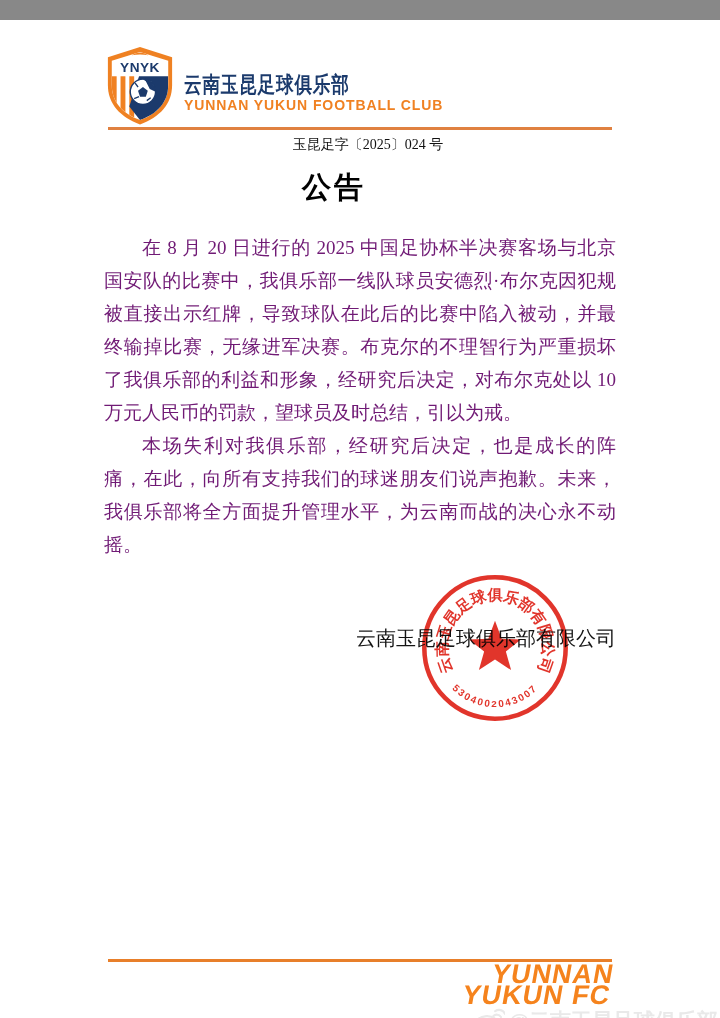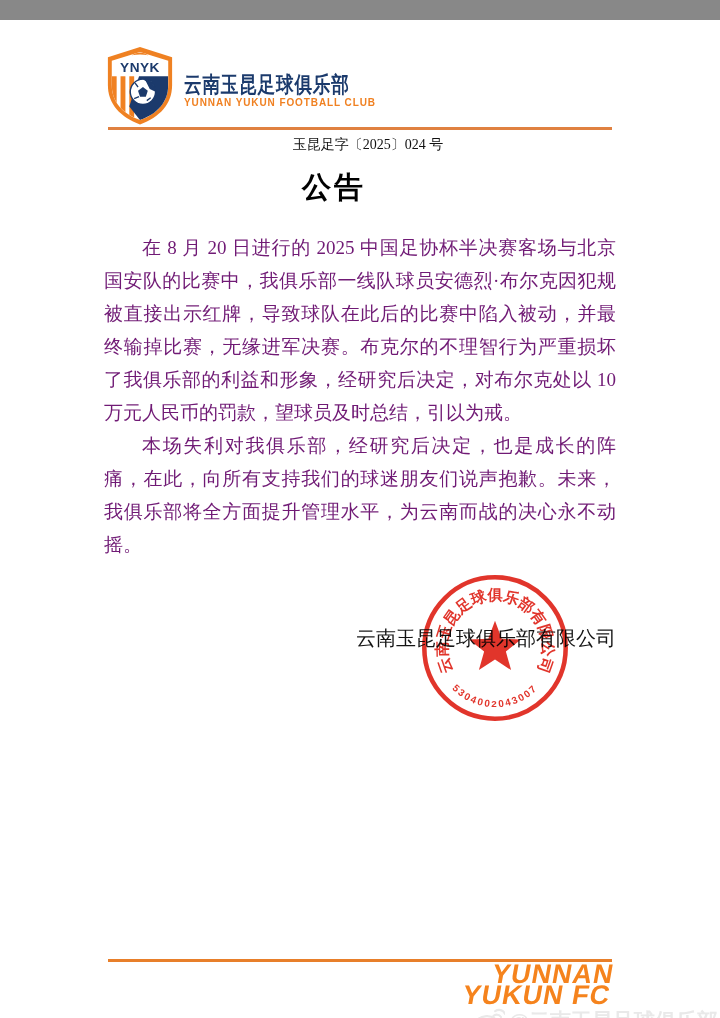--- a/index.html
+++ b/index.html
@@ -10,21 +10,21 @@
   }
   
   .logo{position:absolute;left:104px;top:26px;width:72px;height:80px;}
   .club-cn{
     position:absolute;left:184px;top:50px;font-family:"Liberation Sans","DejaVu Sans",sans-serif;
     font-weight:bold;font-size:22px;color:#1b3a6c;white-space:nowrap;
     transform:scaleX(.8);transform-origin:left top;letter-spacing:1px;
   }
   .club-en{
     position:absolute;left:184px;top:77px;font-family:"Liberation Sans","DejaVu Sans",sans-serif;
-    font-weight:bold;font-size:10px;color:#f08122;letter-spacing:.9px;white-space:nowrap;
+    font-weight:bold;font-size:14px;color:#f08122;letter-spacing:.9px;white-space:nowrap;
   }
   .header-rule{position:absolute;left:108px;top:107px;width:504px;height:3px;background:#e08140;}
   .ref-number{position:absolute;left:8px;top:116px;width:720px;text-align:center;font-size:14px;color:#111;}
   
   .doc-title{
     position:absolute;left:0;top:148px;width:668px;text-align:center;
     font-size:29px;font-weight:bold;color:#000;letter-spacing:3px;
   }
   .doc-body{position:absolute;left:104px;top:211px;width:512px;}
   .doc-body p{

